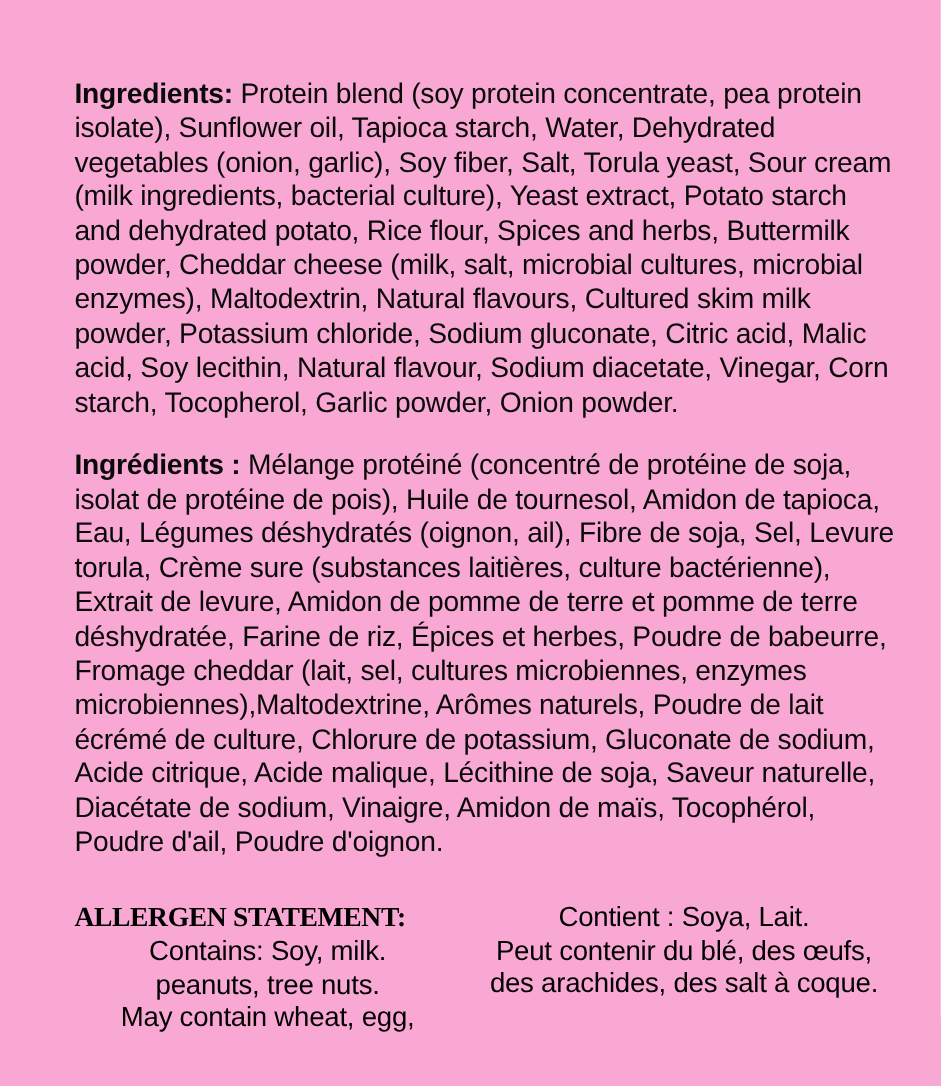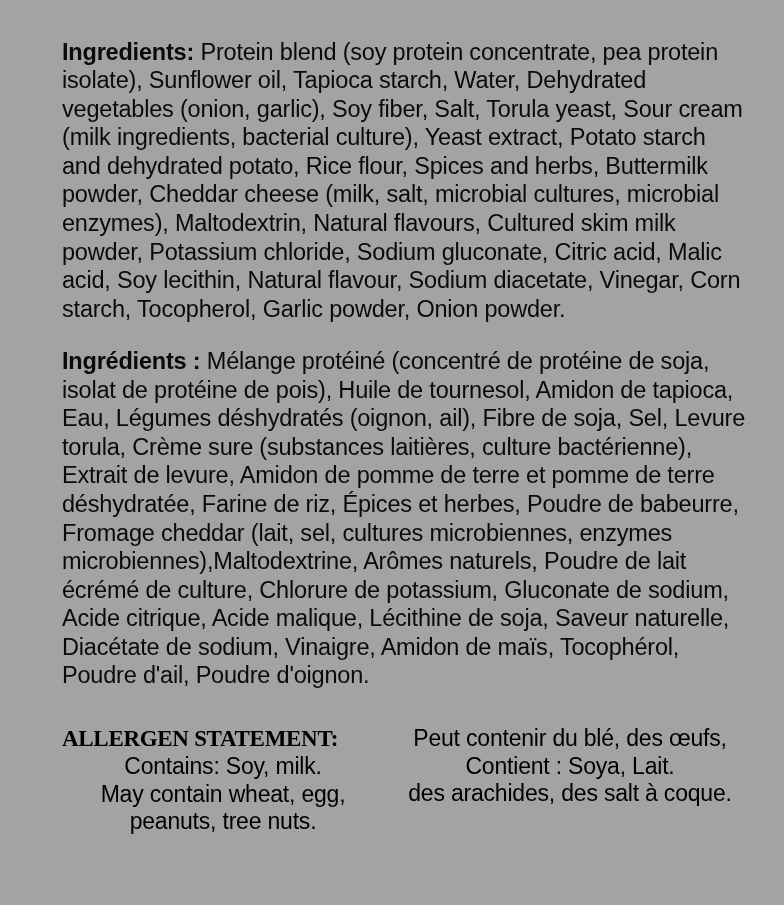--- a/index.html
+++ b/index.html
@@ -11,22 +11,22 @@
     height: 905px;
     background: #ffffff;
     font-family: "Liberation Sans", sans-serif;
     color: #000000;
     overflow: hidden;
   }
   .page {
     box-sizing: border-box;
     width: 784px;
     height: 905px;
-    padding: 14px 36px 0 62px;
-    background: #a3a3a3;
+    padding: 40px 36px 0 62px;
+    background: #f9a8d4;
   }
   .block {
     font-size: 23.5px;
     line-height: 28.6px;
     letter-spacing: -0.2px;
     text-align: left;
     word-spacing: 0px;
     color: #0a0a0a;
   }
   .block.english {
@@ -76,23 +76,23 @@
 <div class="page">
 
   <p class="block english"><span class="lead">Ingredients:</span><span> Protein blend (soy protein concentrate, pea protein isolate), Sunflower oil, Tapioca starch, Water, Dehydrated vegetables (onion, garlic), Soy fiber, Salt, Torula yeast, Sour cream (milk ingredients, bacterial culture), Yeast extract, Potato starch and dehydrated potato, Rice flour, Spices and herbs, Buttermilk powder, Cheddar cheese (milk, salt, microbial cultures, microbial enzymes), Maltodextrin, Natural flavours, Cultured skim milk powder, Potassium chloride, Sodium gluconate, Citric acid, Malic acid, Soy lecithin, Natural flavour, Sodium diacetate, Vinegar, Corn starch, Tocopherol, Garlic powder, Onion powder.</span></p>
 
   <p class="block french"><span class="lead">Ingrédients :</span><span> Mélange protéiné (concentré de protéine de soja, isolat de protéine de pois), Huile de tournesol, Amidon de tapioca, Eau, Légumes déshydratés (oignon, ail), Fibre de soja, Sel, Levure torula, Crème sure (substances laitières, culture bactérienne), Extrait de levure, Amidon de pomme de terre et pomme de terre déshydratée, Farine de riz, Épices et herbes, Poudre de babeurre, Fromage cheddar (lait, sel, cultures microbiennes, enzymes microbiennes),Maltodextrine, Arômes naturels, Poudre de lait écrémé de culture, Chlorure de potassium, Gluconate de sodium, Acide citrique, Acide malique, Lécithine de soja, Saveur naturelle, Diacétate de sodium, Vinaigre, Amidon de maïs, Tocophérol, Poudre d'ail, Poudre d'oignon.</span></p>
 
   <div class="allergen-row">
     <div class="allergen-col left">
       <div class="allergen-title">ALLERGEN STATEMENT:</div>
       <div class="allergen-line">Contains: Soy, milk.</div>
+      <div class="allergen-line">peanuts, tree nuts.</div>
       <div class="allergen-line">May contain wheat, egg,</div>
-      <div class="allergen-line">peanuts, tree nuts.</div>
     </div>
     <div class="allergen-col right">
+      <div class="allergen-line">Contient : Soya, Lait.</div>
       <div class="allergen-line">Peut contenir du blé, des œufs,</div>
-      <div class="allergen-line">Contient : Soya, Lait.</div>
       <div class="allergen-line">des arachides, des salt à coque.</div>
     </div>
   </div>
 
 </div>
 
 </body></html>

